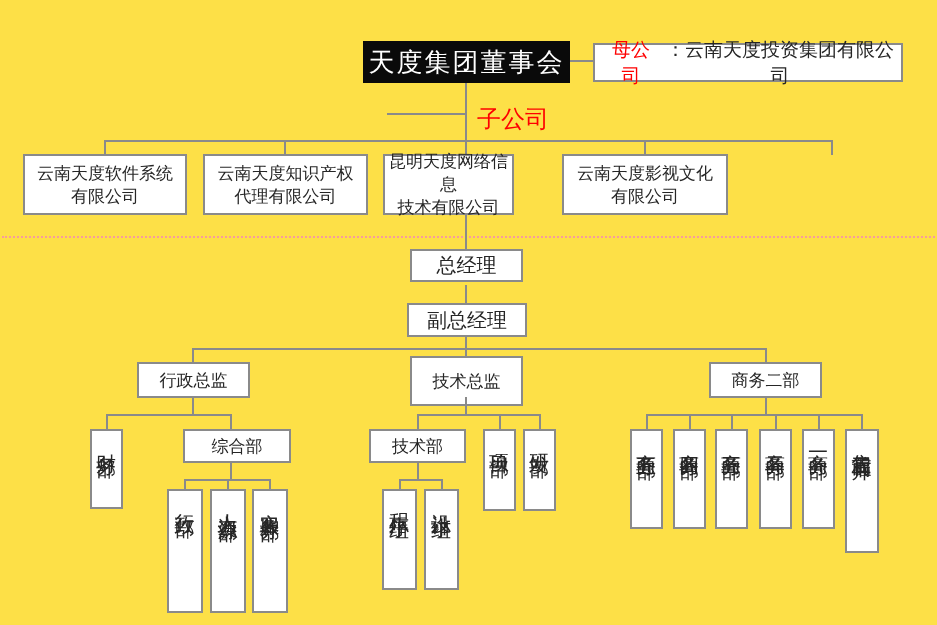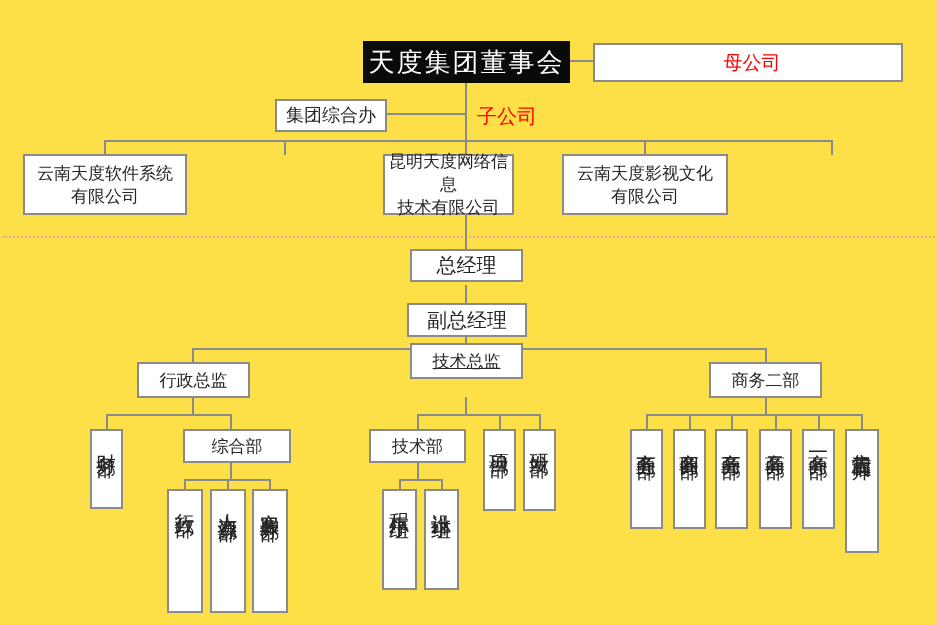--- a/index.html
+++ b/index.html
@@ -23,72 +23,73 @@
   }
   .vbox .vtext{
     writing-mode:vertical-rl;text-orientation:upright;
     font-size:20px;line-height:1;letter-spacing:2px;
   }
   .hl,.vl{position:absolute;background:#8a8a8a;}
   .hl{height:2px;}
   .vl{width:2px;}
   .redtext{color:#fe0000;}
   .divider{position:absolute;border-top:2px dotted #f79c9c;height:0;}
-  .freelabel{position:absolute;font-size:20px;font-family:Liberation Serif, serif;}
+  .freelabel{position:absolute;font-size:24px;font-family:Liberation Serif, serif;}
 </style>
 </head>
 <body>
 
 <div class="canvas">
 
   <div class="black" style="left:363px;top:41px;width:207px;height:42px;">天度集团董事会</div>
 
   <div class="hl" style="left:570px;top:60px;width:23px;"></div>
 
   <div class="hbox" style="left:593px;top:43px;width:310px;height:39px;font-size:19px;padding-left:8px;">
-    <span class="redtext">母公司</span>
+    <span class="redtext">母公司</span><span>：云南天度投资集团有限公司</span>
   </div>
 
   <div class="vl" style="left:465px;top:83px;height:58px;"></div>
 
-  <div class="hbox" style="left:275px;top:99px;width:112px;height:33px;font-size:18px;">集团综合办</div>
   <div class="hl" style="left:387px;top:113px;width:79px;"></div>
 
   <div class="freelabel redtext" style="left:477px;top:103px;">子公司</div>
 
   <div class="hl" style="left:104px;top:140px;width:729px;"></div>
   <div class="vl" style="left:104px;top:140px;height:15px;"></div>
   <div class="vl" style="left:284px;top:140px;height:15px;"></div>
   <div class="vl" style="left:465px;top:140px;height:15px;"></div>
   <div class="vl" style="left:644px;top:140px;height:15px;"></div>
   <div class="vl" style="left:831px;top:140px;height:15px;"></div>
 
   <div class="hbox" style="left:23px;top:154px;width:164px;height:61px;">云南天度软件系统
 有限公司</div>
+  <div class="hbox" style="left:203px;top:154px;width:165px;height:61px;">云南天度知识产权
+代理有限公司</div>
   <div class="hbox" style="left:383px;top:154px;width:131px;height:61px;">昆明天度网络信息
 技术有限公司</div>
   <div class="hbox" style="left:562px;top:154px;width:166px;height:61px;">云南天度影视文化
 有限公司</div>
 
   <div class="divider" style="left:2px;top:236px;width:933px;"></div>
 
   <div class="vl" style="left:465px;top:215px;height:38px;"></div>
 
   <div class="hbox" style="left:410px;top:249px;width:113px;height:33px;font-size:20px;">总经理</div>
   <div class="vl" style="left:465px;top:285px;height:18px;"></div>
   <div class="hbox" style="left:407px;top:303px;width:120px;height:34px;font-size:20px;">副总经理</div>
 
   <div class="vl" style="left:465px;top:336px;height:14px;"></div>
   <div class="hl" style="left:192px;top:348px;width:575px;"></div>
   <div class="vl" style="left:192px;top:348px;height:15px;"></div>
   <div class="vl" style="left:465px;top:348px;height:15px;"></div>
   <div class="vl" style="left:765px;top:348px;height:15px;"></div>
 
   <div class="hbox" style="left:137px;top:362px;width:113px;height:36px;text-align:right;">行政总监</div>
-  <div class="hbox" style="left:410px;top:343px;width:113px;height:36px;text-decoration:underline;">技术总监</div>
+  <div class="hbox" style="left:410px;top:356px;width:113px;height:50px;">技术总监</div>
   <div class="hbox" style="left:709px;top:362px;width:113px;height:36px;">商务二部</div>
 
   <div class="vl" style="left:192px;top:397px;height:18px;"></div>
   <div class="hl" style="left:106px;top:414px;width:126px;"></div>
   <div class="vl" style="left:106px;top:414px;height:16px;"></div>
   <div class="vl" style="left:230px;top:414px;height:16px;"></div>
 
   <div class="vbox" style="left:90px;top:429px;width:33px;height:80px;">
     <span class="vtext">财务部</span>
   </div>

